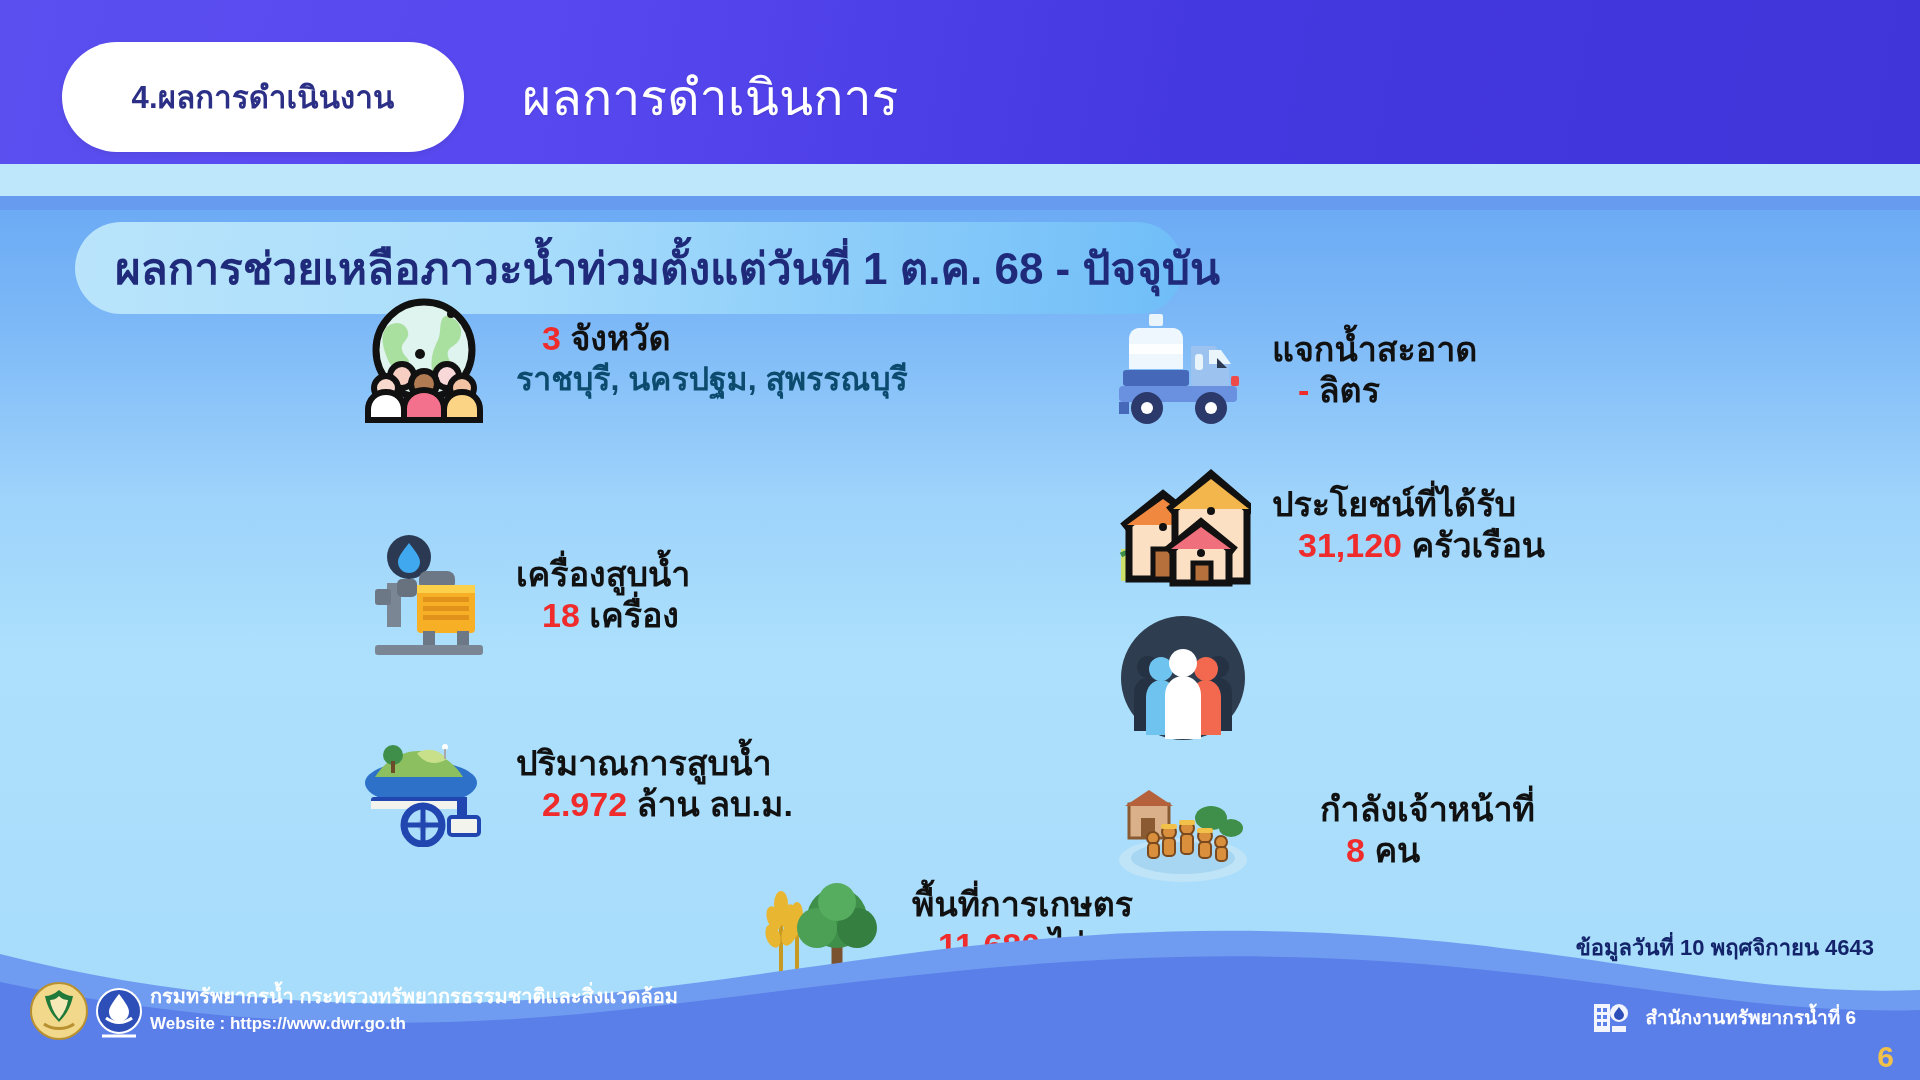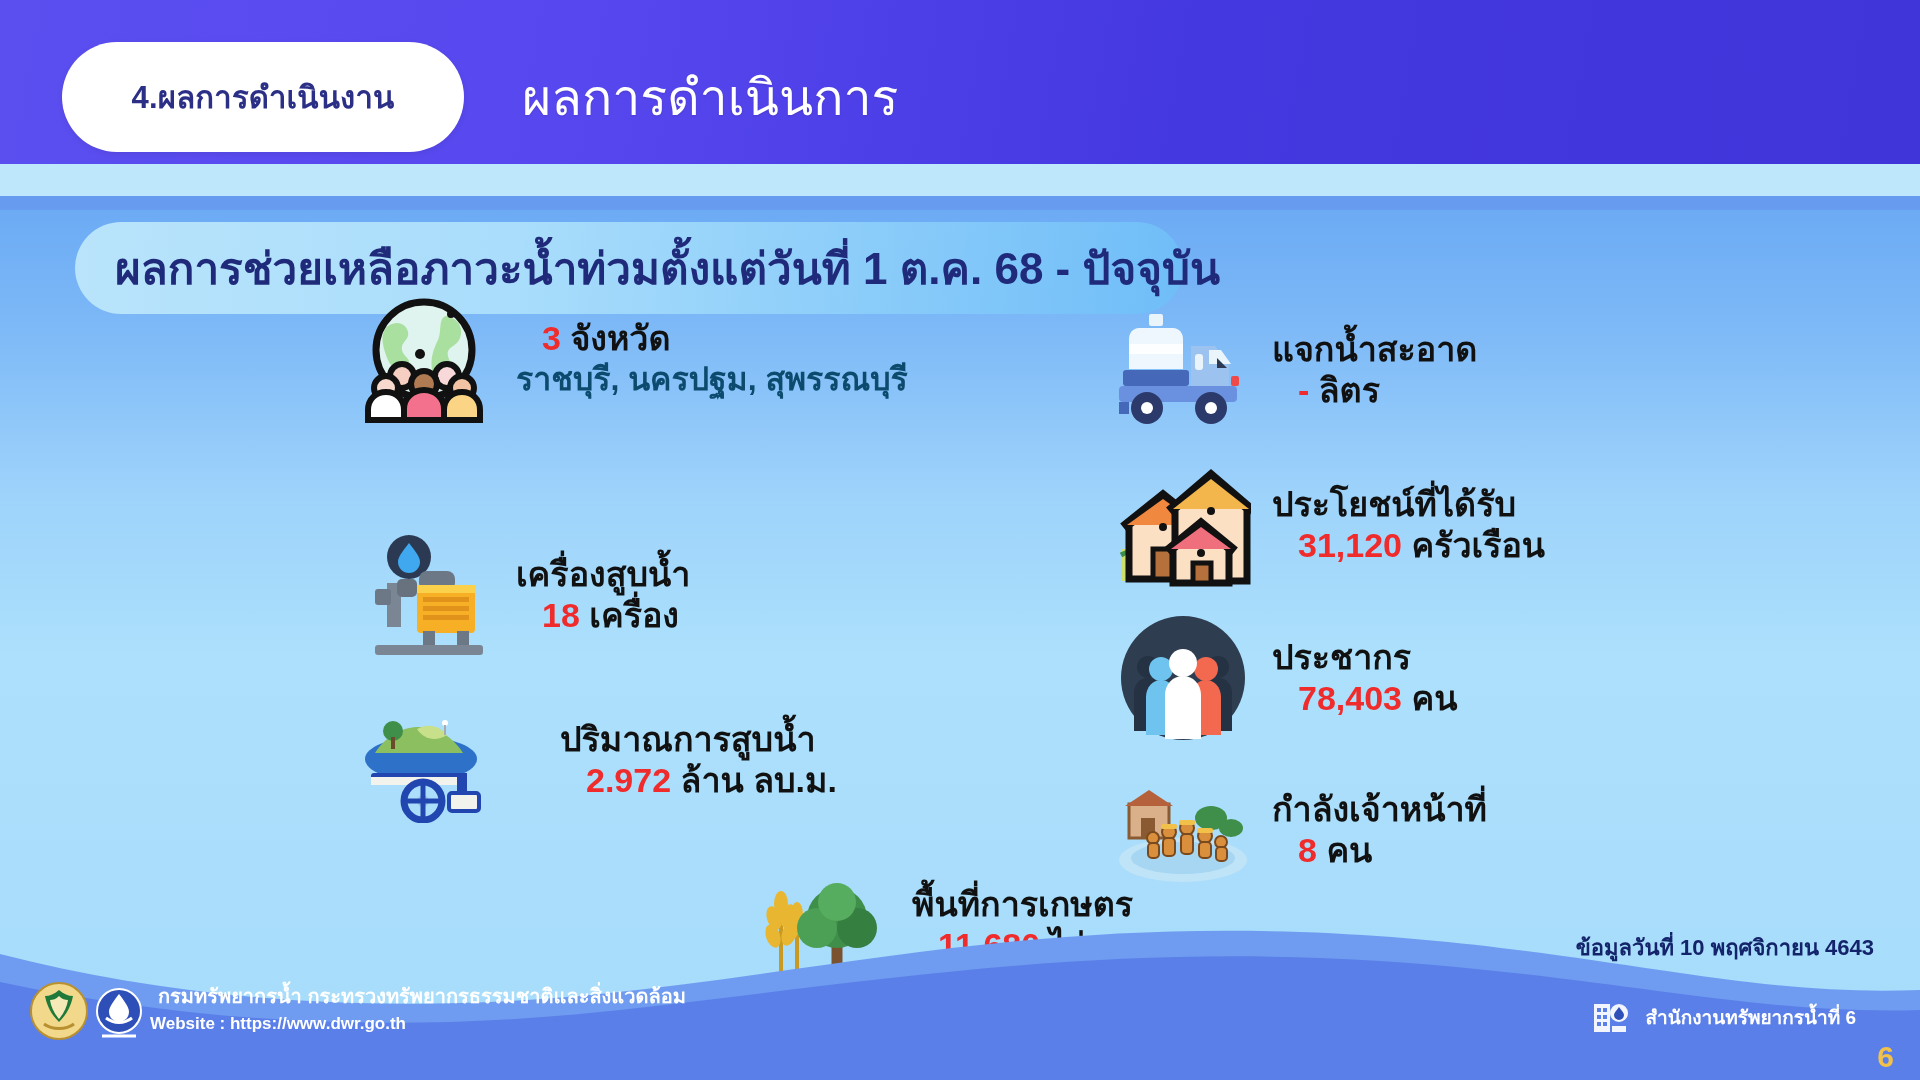--- a/index.html
+++ b/index.html
@@ -79,43 +79,43 @@
   .stat .num { color:#ef2b2b; font-weight:700; }
   .stat .sub {
     color:#0c4a6e; font-size:32px; font-weight:700; white-space:nowrap;
     line-height:1.25;
   }
   .indent { padding-left:26px; }
 
   
   #row-area     { left:352px; top:288px; }
   #row-pump     { left:352px; top:525px; }
-  #row-volume   { left:352px; top:690px;gap:44px; }
+  #row-volume   { left:352px; top:714px; }
   #row-agri     { left:748px; top:855px; }
 
   #row-water    { left:1108px; top:300px; }
   #row-benefit  { left:1108px; top:455px; }
   #row-people   { left:1108px; top:608px; }
-  #row-staff    { left:1108px; top:760px; }
+  #row-staff    { left:1108px; top:760px;gap:48px; }
 
   #row-agri .icon { width:150px; }
 
   
   .data-date {
     position:absolute; right:46px; top:930px;
     color:#14246b; font-size:22px; font-weight:700; white-space:nowrap;
     z-index:6;
   }
 
   
   .wave { position:absolute; left:0; bottom:0; width:1920px; height:190px; z-index:7; }
   .footer-text {
     position:absolute; left:150px; bottom:44px; z-index:9; color:#ffffff;
   }
-  .footer-line1 { font-size:20px; font-weight:700; line-height:1.5; white-space:nowrap;margin-left:8px; }
+  .footer-line1 { font-size:20px; font-weight:700; line-height:1.5; white-space:nowrap; }
   .footer-line2 { font-size:17px; font-weight:700; line-height:1.5; white-space:nowrap; }
   .office {
     position:absolute; right:64px; bottom:48px; z-index:9;
     color:#ffffff; font-size:19px; font-weight:700; white-space:nowrap;
   }
   .page-num {
     position:absolute; right:26px; bottom:6px; z-index:10;
     color:#f2c14a; font-size:30px; font-weight:700;
   }
   .logo { position:absolute; z-index:9; }
@@ -343,27 +343,20 @@
         <g fill="#f2694f">
           <circle cx="88" cy="56" r="12"></circle>
           <path d="M73 122V84c0-10 7-17 15-17s15 7 15 17v38z"></path>
         </g>
         <g fill="#ffffff">
           <circle cx="65" cy="50" r="14"></circle>
           <path d="M47 126V82c0-11 8-19 18-19s18 8 18 19v44z"></path>
         </g>
       </svg>
     </div>
-    <div class="txt">
-      <div class="label">ประชากร</div>
-      <div class="valline indent">
-        <span class="num">78,403</span>
-        <span>คน</span>
-      </div>
-    </div>
   </div>
 
   <div class="stat" id="row-staff">
     <div class="icon">
       <svg width="136" height="112" viewBox="0 0 136 112">
         <ellipse cx="68" cy="86" rx="64" ry="22" fill="#bfe3f7"></ellipse>
         <ellipse cx="68" cy="84" rx="52" ry="16" fill="#a6d6f2"></ellipse>
         <rect x="14" y="30" width="40" height="34" fill="#d9b08a" stroke="#8a5a32" stroke-width="3"></rect>
         <path d="M10 32l24-16 24 16z" fill="#b5623c"></path>
         <rect x="26" y="44" width="14" height="20" fill="#8a5a32"></rect>

